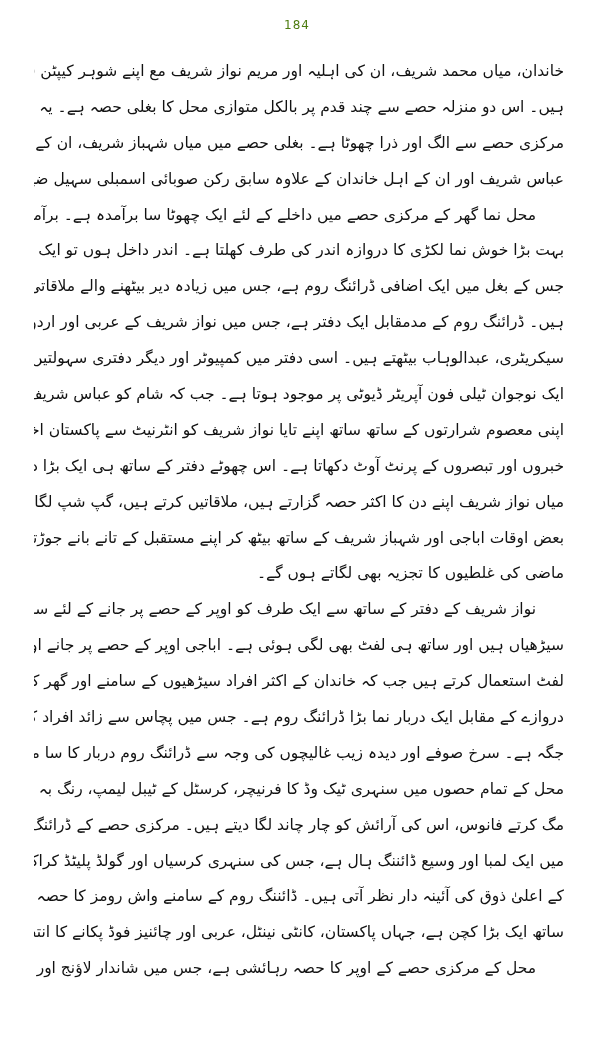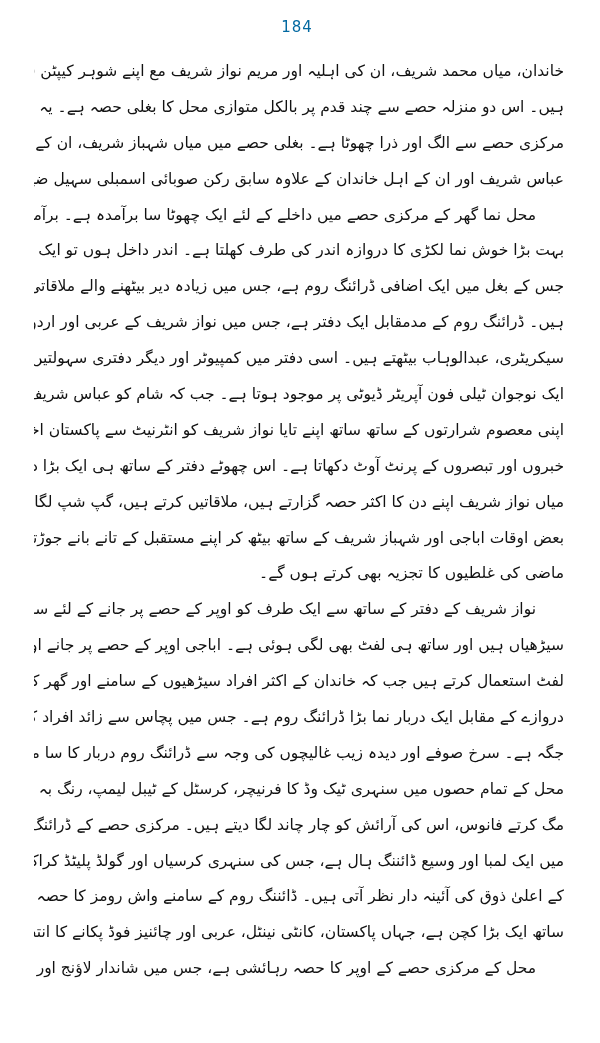--- a/index.html
+++ b/index.html
@@ -19,23 +19,23 @@
     height: 1043px;
     background: #ffffff;
     color: #121212;
   }
   .page-number {
     position: absolute;
     top: 18px;
     left: 0;
     right: 6px;
     text-align: center;
-    font-size: 15px;
+    font-size: 12px;
     letter-spacing: 1px;
-    color: #0369a1;
+    color: #4d7c0f;
     font-family: "DejaVu Sans", sans-serif;
   }
   .text-block {
     position: absolute;
     top: 54px;
     left: 34px;
     right: 36px;
     direction: rtl;
   }
   .paragraph {
@@ -78,21 +78,21 @@
         <div class="text-line indent">محل نما گھر کے مرکزی حصے میں داخلے کے لئے ایک چھوٹا سا برآمدہ ہے۔ برآمدے میں ایک</div>
         <div class="text-line">بہت بڑا خوش نما لکڑی کا دروازہ اندر کی طرف کھلتا ہے۔ اندر داخل ہوں تو ایک چھوٹی سی انتظار گاہ ہے،</div>
         <div class="text-line">جس کے بغل میں ایک اضافی ڈرائنگ روم ہے، جس میں زیادہ دیر بیٹھنے والے ملاقاتی تشریف رکھتے</div>
         <div class="text-line">ہیں۔ ڈرائنگ روم کے مدمقابل ایک دفتر ہے، جس میں نواز شریف کے عربی اور اردو جاننے والے</div>
         <div class="text-line">سیکریٹری، عبدالوہاب بیٹھتے ہیں۔ اسی دفتر میں کمپیوٹر اور دیگر دفتری سہولتیں موجود ہیں۔ دن کے وقت</div>
         <div class="text-line">ایک نوجوان ٹیلی فون آپریٹر ڈیوٹی پر موجود ہوتا ہے۔ جب کہ شام کو عباس شریف کا صاحب زادہ عزیز</div>
         <div class="text-line">اپنی معصوم شرارتوں کے ساتھ ساتھ اپنے تایا نواز شریف کو انٹرنیٹ سے پاکستان اخبارات کی اہم</div>
         <div class="text-line">خبروں اور تبصروں کے پرنٹ آوٹ دکھاتا ہے۔ اس چھوٹے دفتر کے ساتھ ہی ایک بڑا دفتر ہے۔ جہاں</div>
         <div class="text-line">میاں نواز شریف اپنے دن کا اکثر حصہ گزارتے ہیں، ملاقاتیں کرتے ہیں، گپ شپ لگاتے ہیں اور</div>
         <div class="text-line">بعض اوقات اباجی اور شہباز شریف کے ساتھ بیٹھ کر اپنے مستقبل کے تانے بانے جوڑتے ہیں اور شاید</div>
-        <div class="text-line para-end">ماضی کی غلطیوں کا تجزیہ بھی کرتے ہوں گے۔</div>
+        <div class="text-line para-end">ماضی کی غلطیوں کا تجزیہ بھی لگاتے ہوں گے۔</div>
       </div>
       <div class="paragraph">
         <div class="text-line indent">نواز شریف کے دفتر کے ساتھ سے ایک طرف کو اوپر کے حصے پر جانے کے لئے سنگ مرمر کی</div>
         <div class="text-line">سیڑھیاں ہیں اور ساتھ ہی لفٹ بھی لگی ہوئی ہے۔ اباجی اوپر کے حصے پر جانے اور نیچے آنے کے لئے</div>
         <div class="text-line">لفٹ استعمال کرتے ہیں جب کہ خاندان کے اکثر افراد سیڑھیوں کے سامنے اور گھر کے مرکزی</div>
         <div class="text-line">دروازے کے مقابل ایک دربار نما بڑا ڈرائنگ روم ہے۔ جس میں پچاس سے زائد افراد کے بیٹھنے کی</div>
         <div class="text-line">جگہ ہے۔ سرخ صوفے اور دیدہ زیب غالیچوں کی وجہ سے ڈرائنگ روم دربار کا سا منظر پیش کرتا ہے۔</div>
         <div class="text-line">محل کے تمام حصوں میں سنہری ٹیک وڈ کا فرنیچر، کرسٹل کے ٹیبل لیمپ، رنگ بہ رنگے پردے اور جگ</div>
         <div class="text-line">مگ کرتے فانوس، اس کی آرائش کو چار چاند لگا دیتے ہیں۔ مرکزی حصے کے ڈرائنگ روم کے عقب</div>
         <div class="text-line">میں ایک لمبا اور وسیع ڈائننگ ہال ہے، جس کی سنہری کرسیاں اور گولڈ پلیٹڈ کراکری اس محل کے مکینوں</div>

